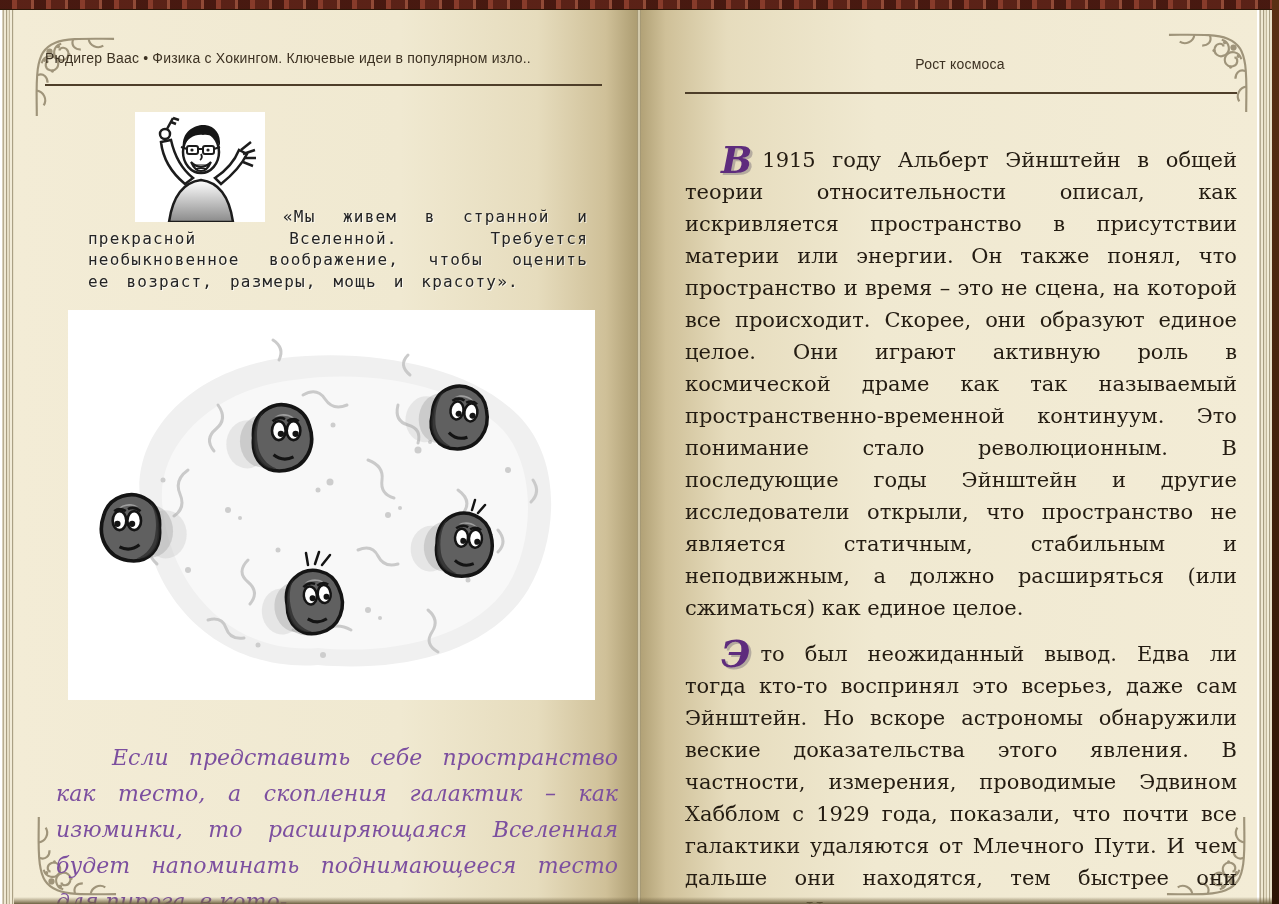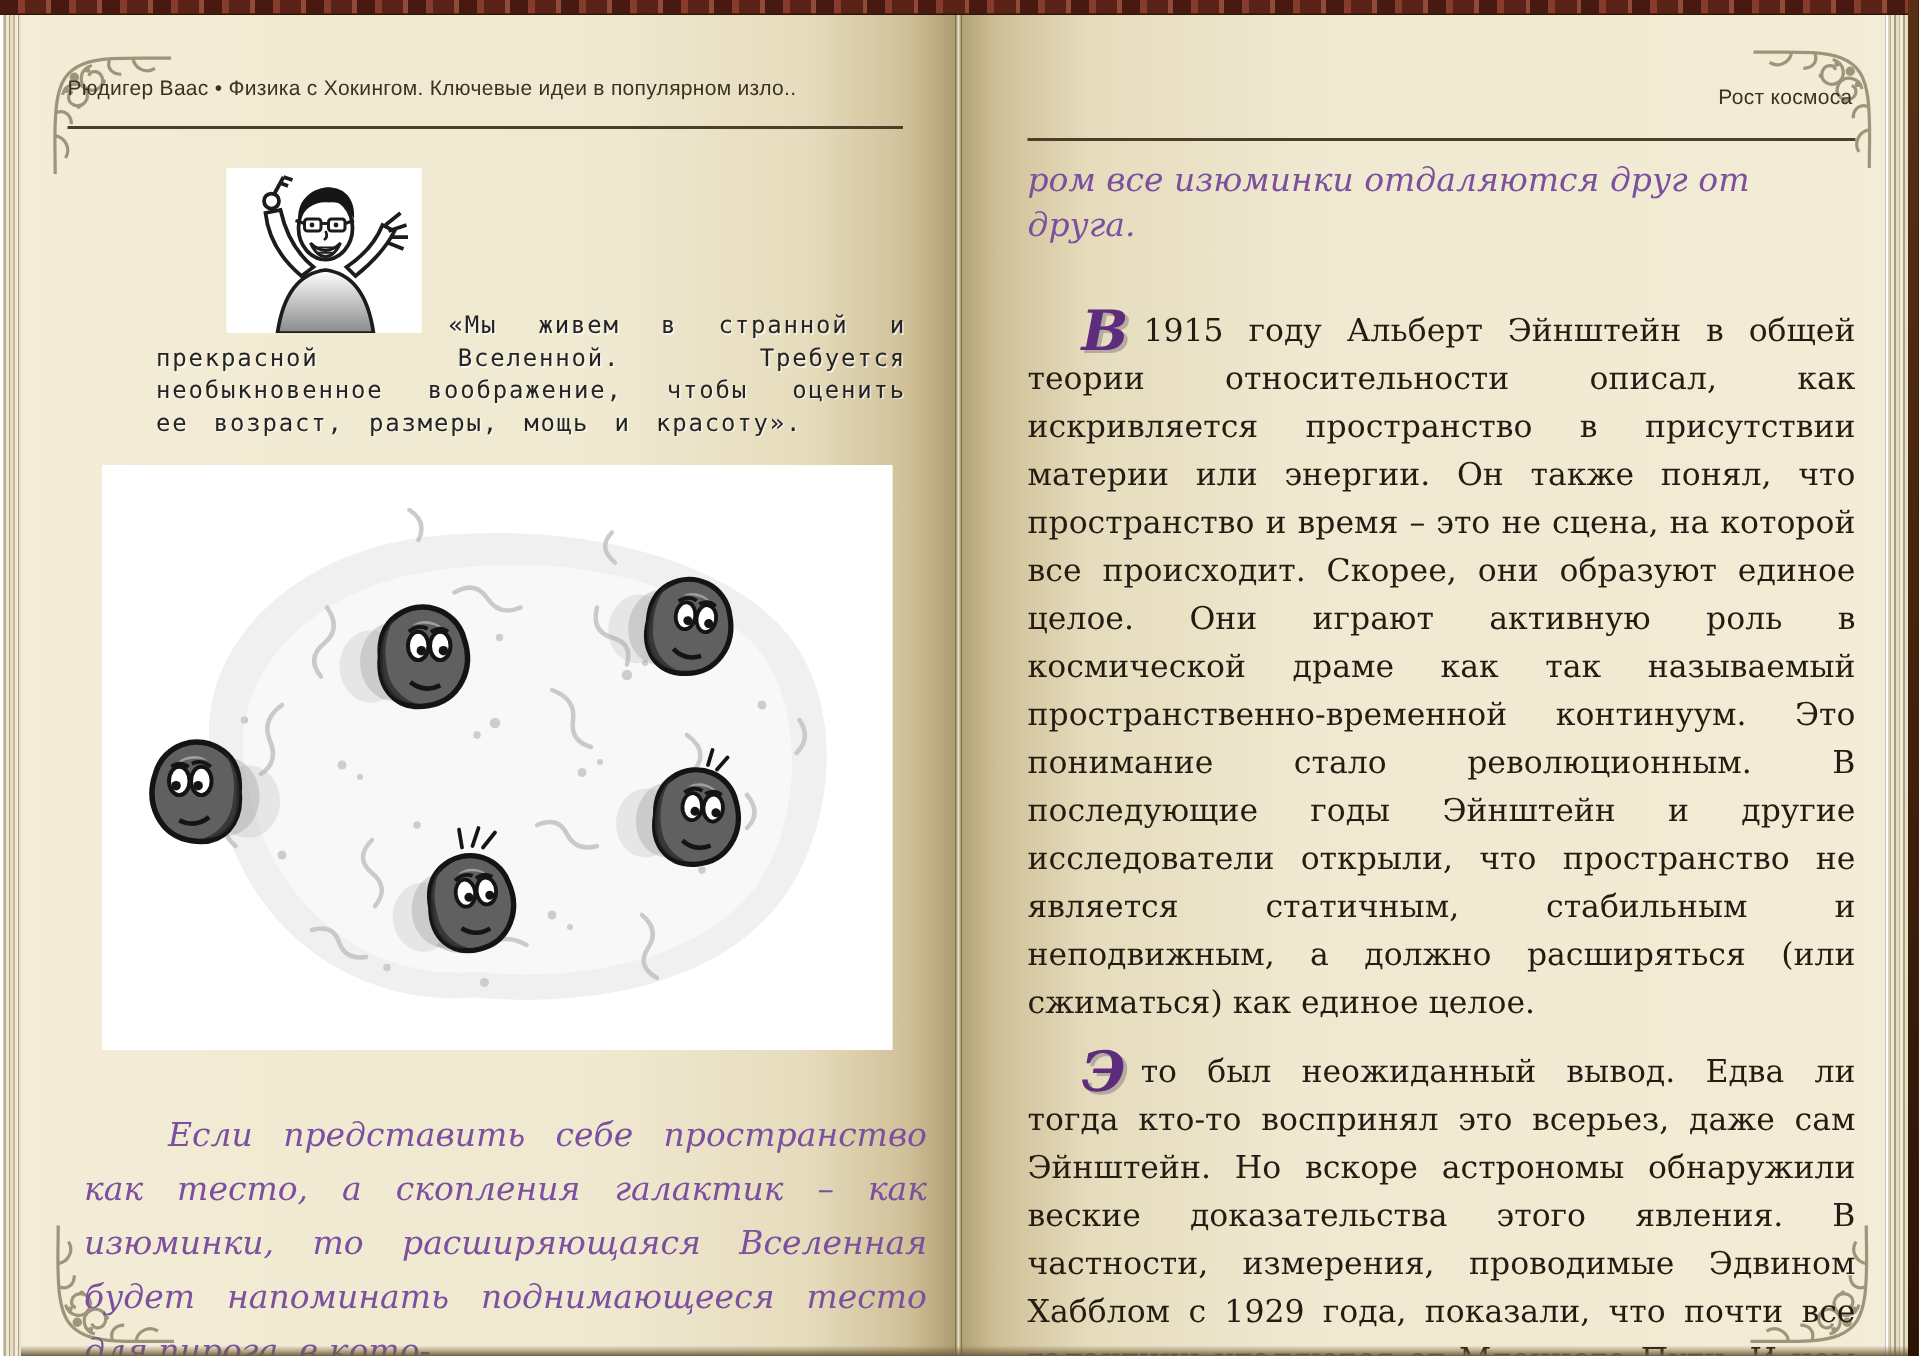--- a/index.html
+++ b/index.html
@@ -53,26 +53,26 @@
   .corner.tl{left:28px;top:30px;}
   .corner.tr{right:24px;top:26px;transform:scaleX(-1);}
   .corner.bl{left:30px;bottom:1px;transform:scaleY(-1);}
   .corner.br{right:26px;bottom:1px;transform:scale(-1,-1);}
   
   .running-head{
     position:absolute;font-family:"Liberation Sans",sans-serif;
     font-size:14px;color:#3c3122;letter-spacing:.2px;white-space:nowrap;z-index:4;
   }
   .head-left{left:45px;top:50px;}
-  .head-right{left:685px;top:56px;width:550px;text-align:right;}
+  .head-right{left:685px;top:56px;width:550px;text-align:center;}
   .head-rule{position:absolute;height:2px;background:#4e3e29;z-index:4;}
   .rule-left{left:45px;top:84px;width:557px;}
   .rule-right{left:685px;top:92px;width:552px;}
   
-  .quote-wrap{position:absolute;left:104px;top:112px;width:500px;z-index:4;}
+  .quote-wrap{position:absolute;left:88px;top:112px;width:500px;z-index:4;}
   .portrait-box{
     float:left;width:130px;height:110px;margin:0 18px 4px 47px;
     background:#fff;
   }
   .quote{
     margin:0;padding-top:94px;
     font-family:"DejaVu Sans Mono",monospace;
     font-size:16px;line-height:21.5px;letter-spacing:1.2px;word-spacing:6px;
     color:#242424;text-align:justify;
     text-shadow:1px 1px 0 rgba(255,255,255,.65);
@@ -268,18 +268,17 @@
     <g stroke="#141414" stroke-width="2.5" stroke-linecap="round">
       <path d="M247,254 l4,-12 M254,255 l8,-10 M240,255 l-2,-12"></path>
       <path d="M404,200 l3,-10 M410,203 l7,-8"></path>
     </g>
   </svg>
 </div>
 
 <p class="caption-left">Если представить себе пространство как тесто, а скопления галактик – как изюминки, то расширяющаяся Вселенная будет напоминать поднимающееся тесто для пирога, в кото-</p>
 
 <div class="right-content">
-  <p class="caption-cont">ром все изюминки отдаляются друг от друга.</p>
   <p class="body-para para-1"><span class="dropcap">В</span><span>1915 году Альберт Эйнштейн в общей теории относительности описал, как искривляется пространство в присутствии материи или энергии. Он также понял, что пространство и время – это не сцена, на которой все происходит. Скорее, они образуют единое целое. Они играют активную роль в космической драме как так называемый пространственно-временной континуум. Это понимание стало революционным. В последующие годы Эйнштейн и другие исследователи открыли, что пространство не является статичным, стабильным и неподвижным, а должно расширяться (или сжиматься) как единое целое.</span></p>
   <p class="body-para para-2"><span class="dropcap">Э</span><span>то был неожиданный вывод. Едва ли тогда кто-то воспринял это всерьез, даже сам Эйнштейн. Но вскоре астрономы обнаружили веские доказательства этого явления. В частности, измерения, проводимые Эдвином Хабблом с 1929 года, показали, что почти все галактики удаляются от Млечного Пути. И чем дальше они находятся, тем быстрее они движутся. Но это не</span></p>
 </div>
 
 <div class="book-bottom"></div>
 
 </body></html>

